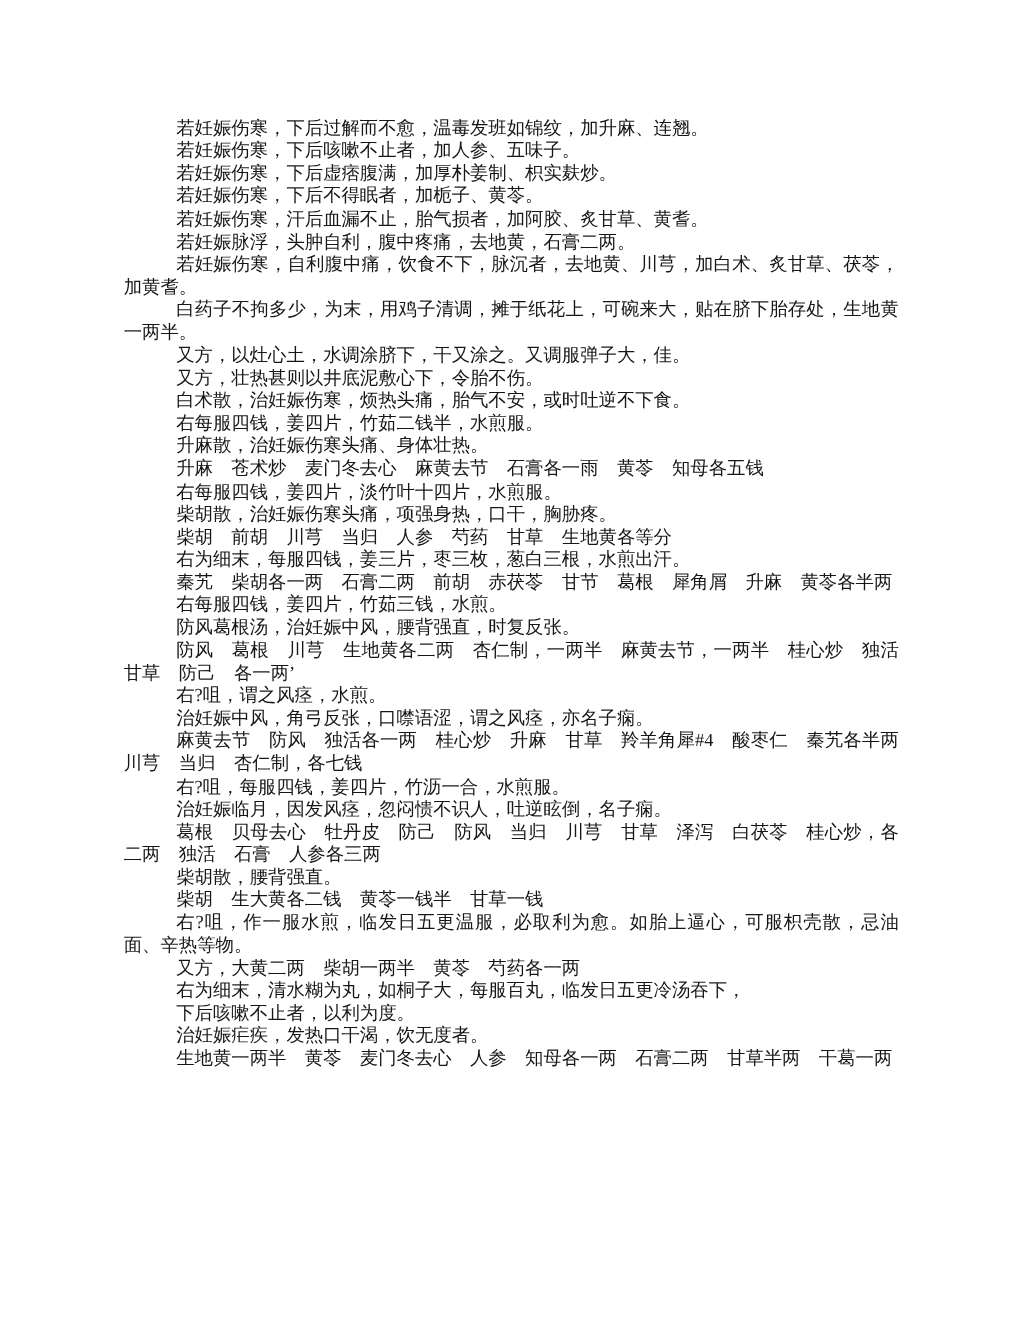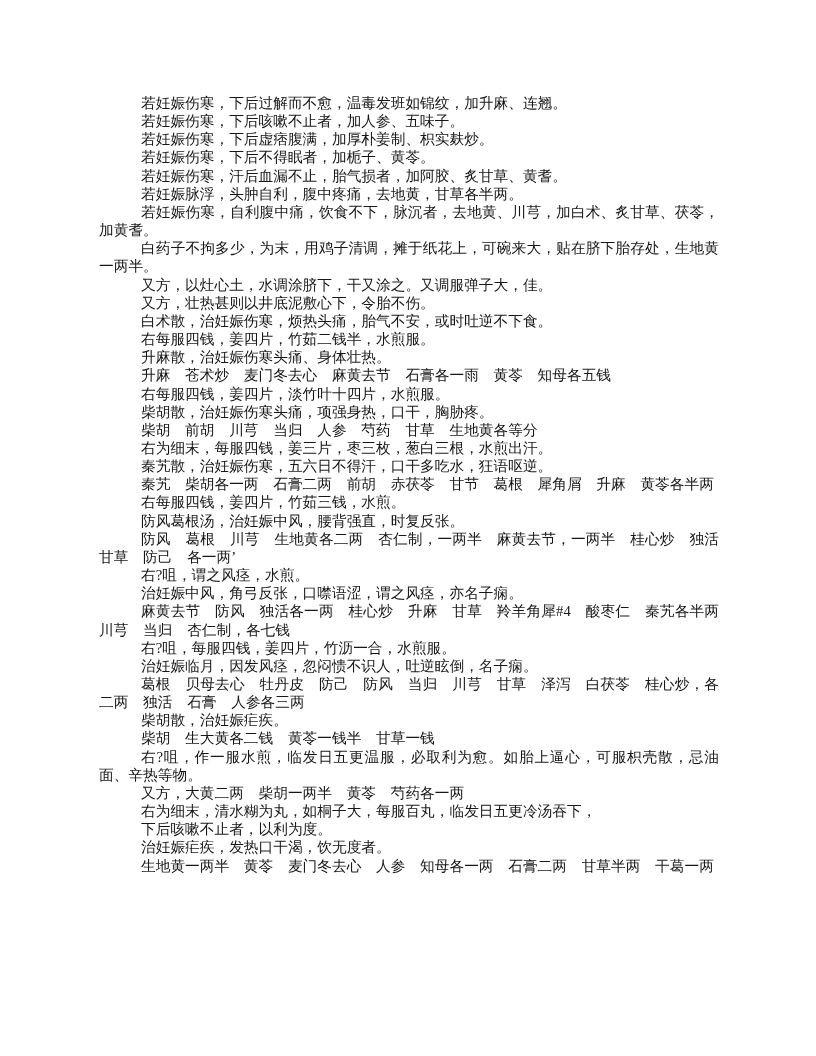--- a/index.html
+++ b/index.html
@@ -43,45 +43,44 @@
 </head>
 <body>
 
 <div class="page">
   <div class="content">
       <p class="para">若妊娠伤寒，下后过解而不愈，温毒发班如锦纹，加升麻、连翘。</p>
       <p class="para">若妊娠伤寒，下后咳嗽不止者，加人参、五味子。</p>
       <p class="para">若妊娠伤寒，下后虚痞腹满，加厚朴姜制、枳实麸炒。</p>
       <p class="para">若妊娠伤寒，下后不得眠者，加栀子、黄苓。</p>
       <p class="para">若妊娠伤寒，汗后血漏不止，胎气损者，加阿胶、炙甘草、黄耆。</p>
-      <p class="para">若妊娠脉浮，头肿自利，腹中疼痛，去地黄，甘草各半两。</p>
+      <p class="para">若妊娠脉浮，头肿自利，腹中疼痛，去地黄，石膏二两。</p>
       <p class="para">若妊娠伤寒，自利腹中痛，饮食不下，脉沉者，去地黄、川芎，加白术、炙甘草、茯苓，加黄耆。</p>
       <p class="para">白药子不拘多少，为末，用鸡子清调，摊于纸花上，可碗来大，贴在脐下胎存处，生地黄一两半。</p>
       <p class="para">又方，以灶心土，水调涂脐下，干又涂之。又调服弹子大，佳。</p>
       <p class="para">又方，壮热甚则以井底泥敷心下，令胎不伤。</p>
       <p class="para">白术散，治妊娠伤寒，烦热头痛，胎气不安，或时吐逆不下食。</p>
       <p class="para">右每服四钱，姜四片，竹茹二钱半，水煎服。</p>
       <p class="para">升麻散，治妊娠伤寒头痛、身体壮热。</p>
       <p class="para">升麻　苍术炒　麦门冬去心　麻黄去节　石膏各一雨　黄苓　知母各五钱</p>
       <p class="para">右每服四钱，姜四片，淡竹叶十四片，水煎服。</p>
       <p class="para">柴胡散，治妊娠伤寒头痛，项强身热，口干，胸胁疼。</p>
       <p class="para">柴胡　前胡　川芎　当归　人参　芍药　甘草　生地黄各等分</p>
       <p class="para">右为细末，每服四钱，姜三片，枣三枚，葱白三根，水煎出汗。</p>
-      <p class="para">秦艽散，治妊娠伤寒，五六日不得汗，口干多吃水，狂语呕逆。</p>
       <p class="para">秦艽　柴胡各一两　石膏二两　前胡　赤茯苓　甘节　葛根　犀角屑　升麻　黄苓各半两</p>
       <p class="para">右每服四钱，姜四片，竹茹三钱，水煎。</p>
       <p class="para">防风葛根汤，治妊娠中风，腰背强直，时复反张。</p>
       <p class="para">防风　葛根　川芎　生地黄各二两　杏仁制，一两半　麻黄去节，一两半　桂心炒　独活　甘草　防己　各一两’</p>
       <p class="para">右?咀，谓之风痉，水煎。</p>
       <p class="para">治妊娠中风，角弓反张，口噤语涩，谓之风痉，亦名子痫。</p>
       <p class="para">麻黄去节　防风　独活各一两　桂心炒　升麻　甘草　羚羊角犀#4　酸枣仁　秦艽各半两　川芎　当归　杏仁制，各七钱</p>
       <p class="para">右?咀，每服四钱，姜四片，竹沥一合，水煎服。</p>
       <p class="para">治妊娠临月，因发风痉，忽闷愦不识人，吐逆眩倒，名子痫。</p>
       <p class="para">葛根　贝母去心　牡丹皮　防己　防风　当归　川芎　甘草　泽泻　白茯苓　桂心炒，各二两　独活　石膏　人参各三两</p>
-      <p class="para">柴胡散，治妊娠疟疾。</p>
+      <p class="para">柴胡散，腰背强直。</p>
       <p class="para">柴胡　生大黄各二钱　黄苓一钱半　甘草一钱</p>
       <p class="para">右?咀，作一服水煎，临发日五更温服，必取利为愈。如胎上逼心，可服枳壳散，忌油面、辛热等物。</p>
       <p class="para">又方，大黄二两　柴胡一两半　黄苓　芍药各一两</p>
       <p class="para">右为细末，清水糊为丸，如桐子大，每服百丸，临发日五更冷汤吞下，</p>
       <p class="para">下后咳嗽不止者，以利为度。</p>
       <p class="para">治妊娠疟疾，发热口干渴，饮无度者。</p>
       <p class="para">生地黄一两半　黄苓　麦门冬去心　人参　知母各一两　石膏二两　甘草半两　干葛一两</p>
     </div>
 </div>
 

